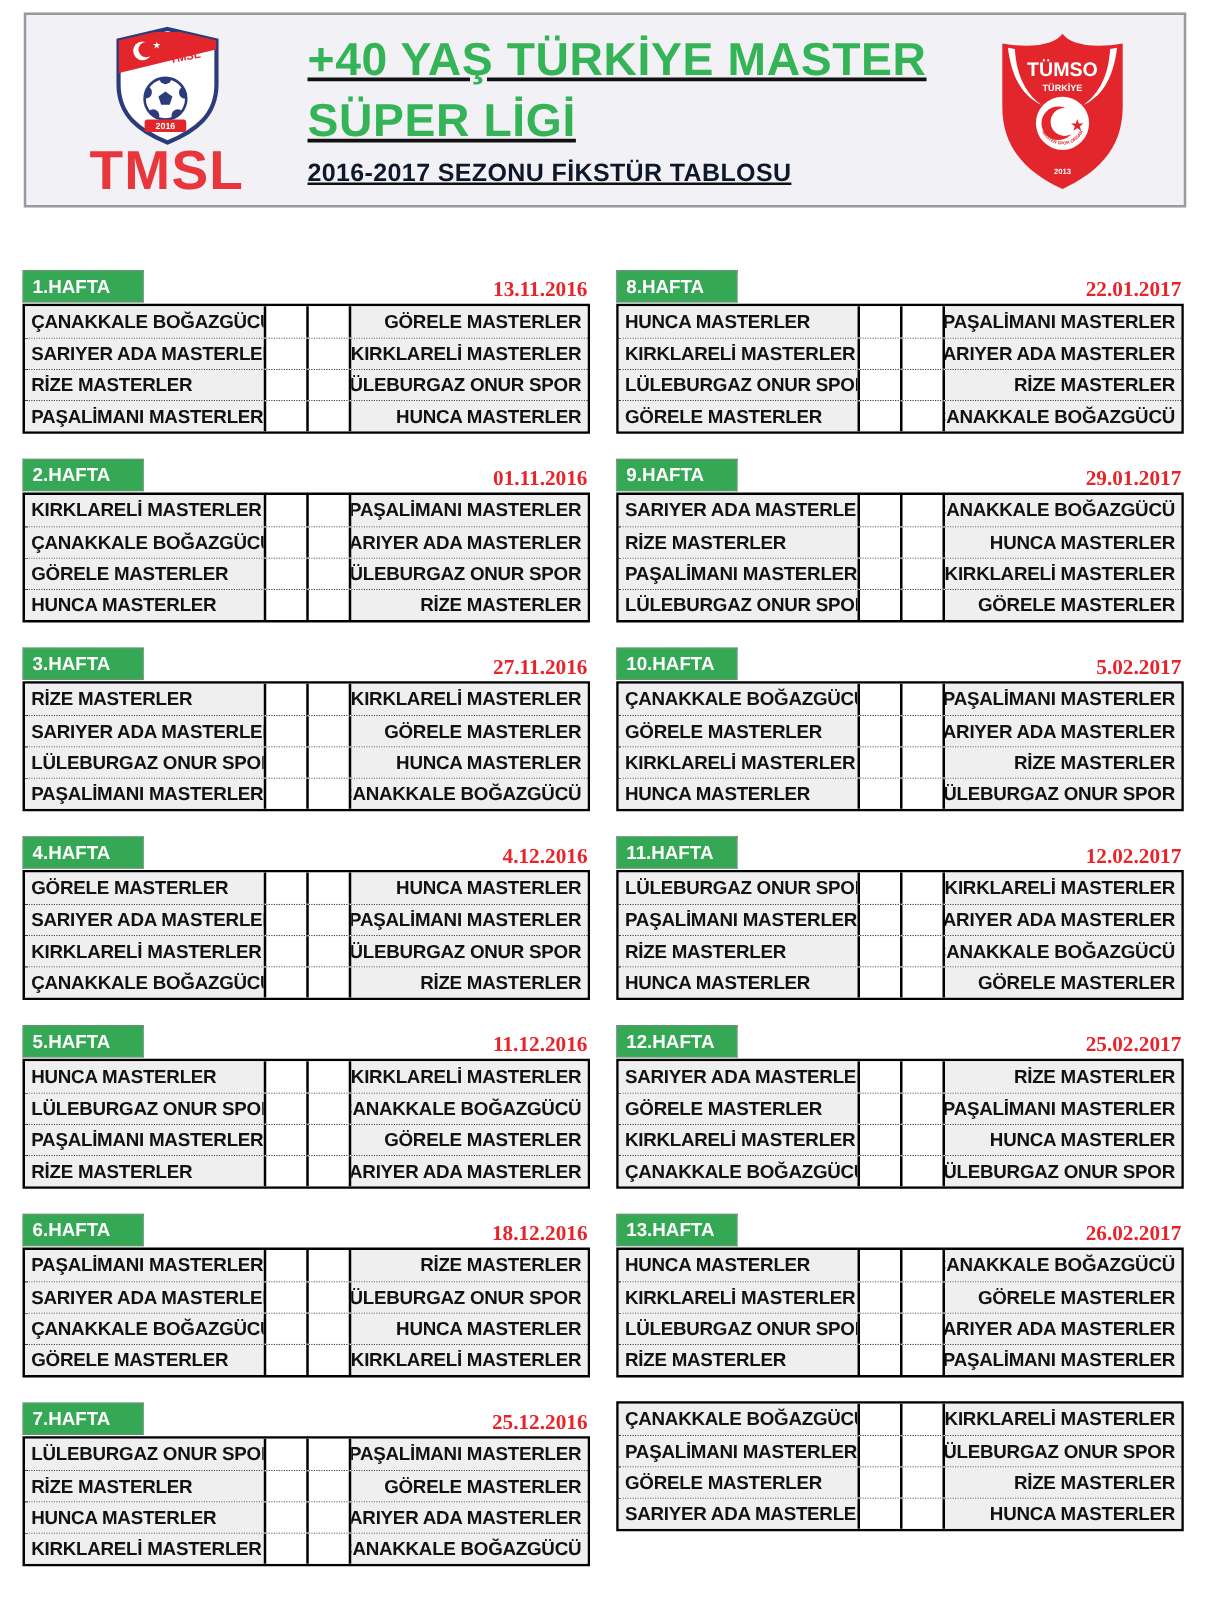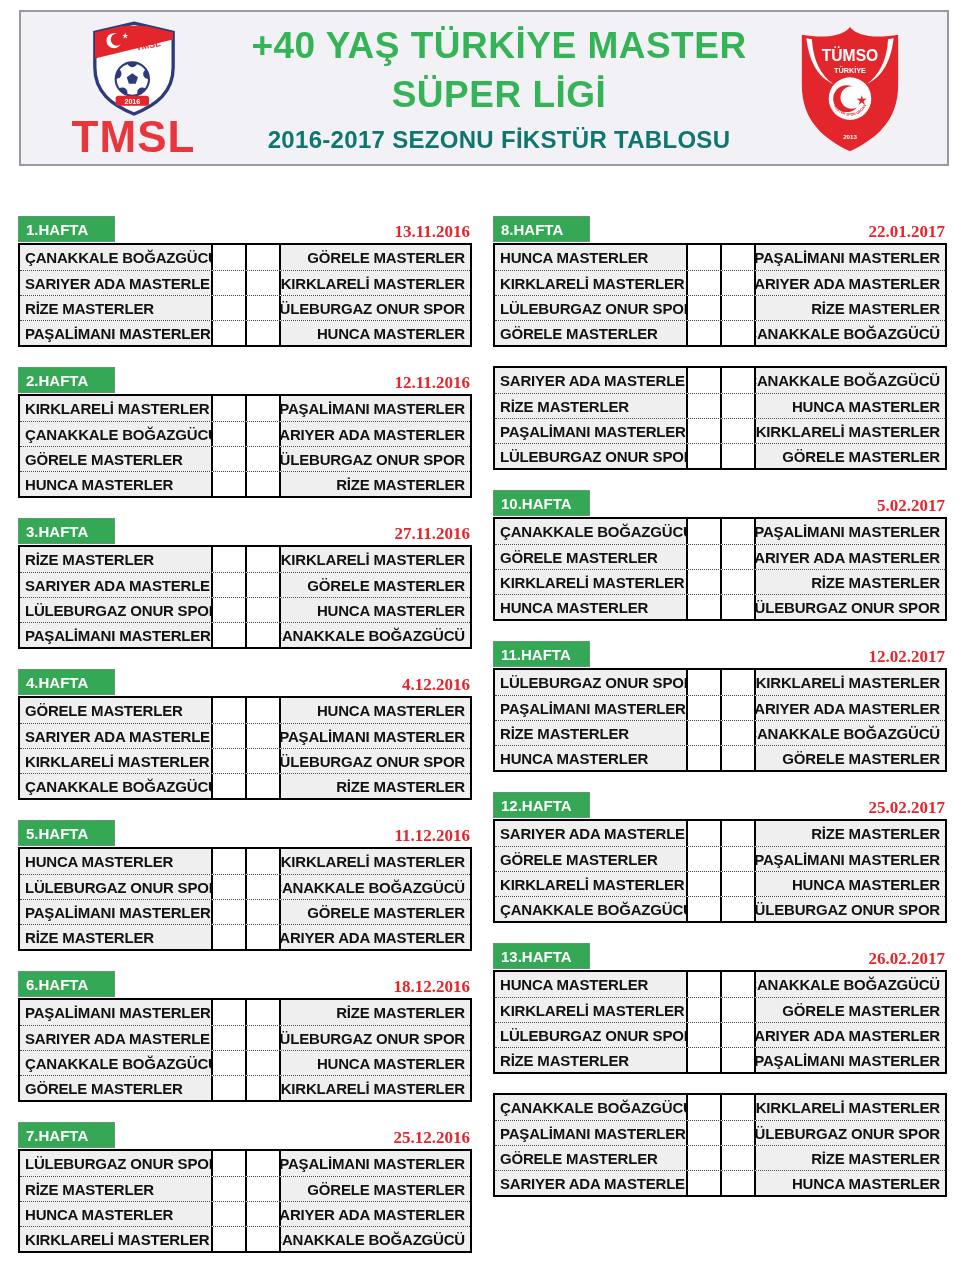--- a/index.html
+++ b/index.html
@@ -10,25 +10,25 @@
     font-weight:bold; color:#111;
   }
 
   
   .band {
     margin:10px 20px 0 19px; height:156px;
     background:#F2F1F6; border:2px solid #9A99A0;
     display:flex; align-items:center;
   }
   .band-left { width:225px; display:flex; flex-direction:column; align-items:center; }
-  .band-center { flex:1; text-align:center; padding-top:4px; }
+  .band-center { flex:1; text-align:left; padding-top:4px;text-decoration:underline; }
   .band-right { width:195px; display:flex; justify-content:center; }
   .title-green { color:#35B357; font-size:37px; letter-spacing:0.5px; line-height:1.0; }
   .title-line2 { margin-top:12px; }
-  .subtitle { margin-top:13px; color:#0f766e; font-size:24px; letter-spacing:0.3px; }
+  .subtitle { margin-top:13px; color:#0f172a; font-size:20px; letter-spacing:0.3px; }
   .tmsl-wordmark { color:#E8363C; font-size:44px; letter-spacing:1px; line-height:0.9; margin-top:-2px; }
 
   
   .fixtures { display:flex; gap:21px; padding:0 22px 0 18px; margin-top:49px; }
   .fcol { width:455px; }
 
   .week-block { margin-bottom:19px; }
   .week-header { display:flex; justify-content:space-between; align-items:flex-end; height:27px; margin-bottom:1px; }
   .week-label {
     background:#35A855; color:#fff; width:97px; height:26px;
@@ -141,21 +141,21 @@
             <div class="cell team-home">PAŞALİMANI MASTERLER</div>
             <div class="cell score"></div>
             <div class="cell score"></div>
             <div class="cell team-away">HUNCA MASTERLER</div>
           </div>
         </div>
       </div>
       <div class="week-block">
         <div class="week-header">
           <div class="week-label">2.HAFTA</div>
-          <div class="week-date">12.11.2016</div>
+          <div class="week-date">01.11.2016</div>
         </div>
         <div class="fixture-table">
           <div class="match-row">
             <div class="cell team-home">KIRKLARELİ MASTERLER</div>
             <div class="cell score"></div>
             <div class="cell score"></div>
             <div class="cell team-away">PAŞALİMANI MASTERLER</div>
           </div>
           <div class="match-row">
             <div class="cell team-home">ÇANAKKALE BOĞAZGÜCÜ</div>
@@ -365,20 +365,24 @@
           </div>
           <div class="match-row">
             <div class="cell team-home">GÖRELE MASTERLER</div>
             <div class="cell score"></div>
             <div class="cell score"></div>
             <div class="cell team-away">ÇANAKKALE BOĞAZGÜCÜ</div>
           </div>
         </div>
       </div>
       <div class="week-block">
+        <div class="week-header">
+          <div class="week-label">9.HAFTA</div>
+          <div class="week-date">29.01.2017</div>
+        </div>
         <div class="fixture-table">
           <div class="match-row">
             <div class="cell team-home">SARIYER ADA MASTERLER</div>
             <div class="cell score"></div>
             <div class="cell score"></div>
             <div class="cell team-away">ÇANAKKALE BOĞAZGÜCÜ</div>
           </div>
           <div class="match-row">
             <div class="cell team-home">RİZE MASTERLER</div>
             <div class="cell score"></div>

